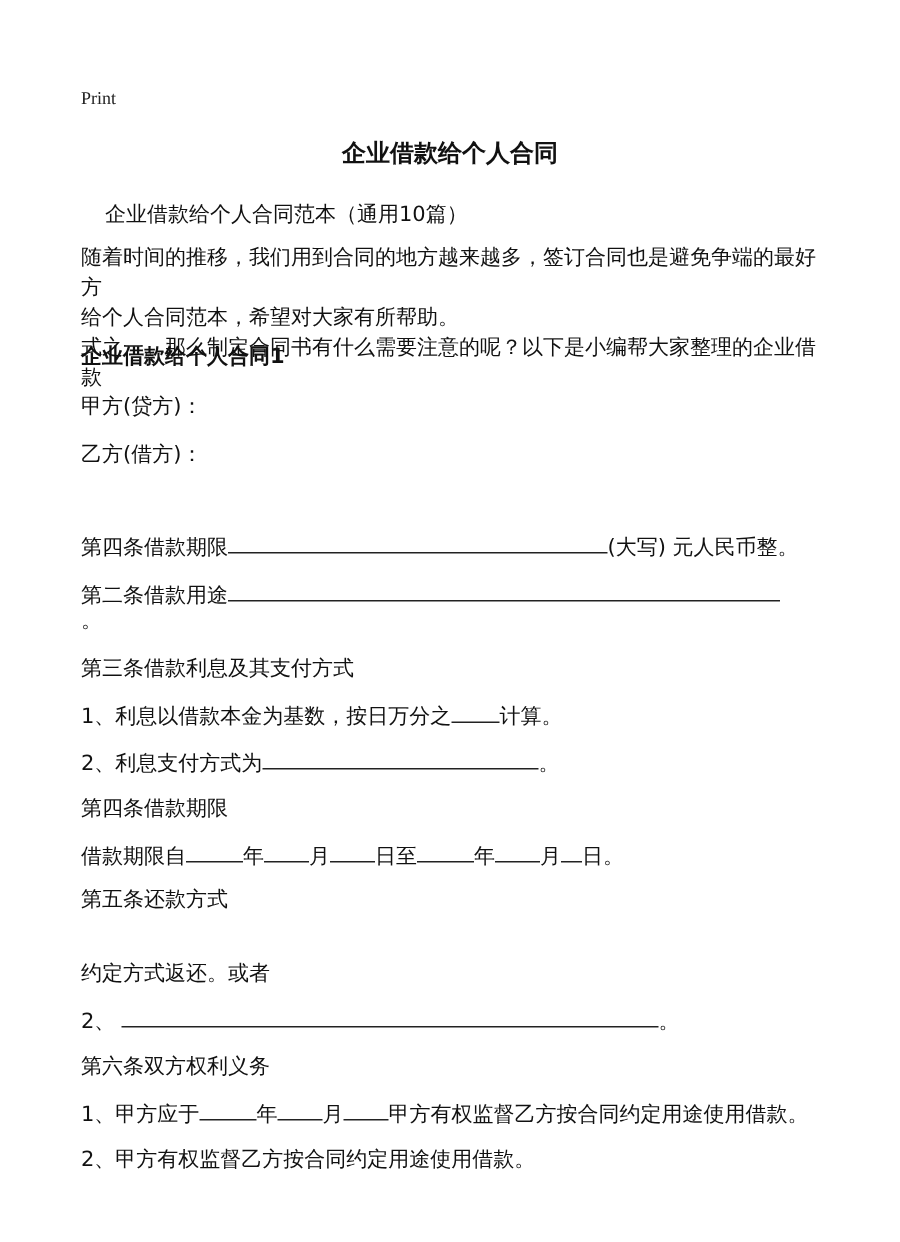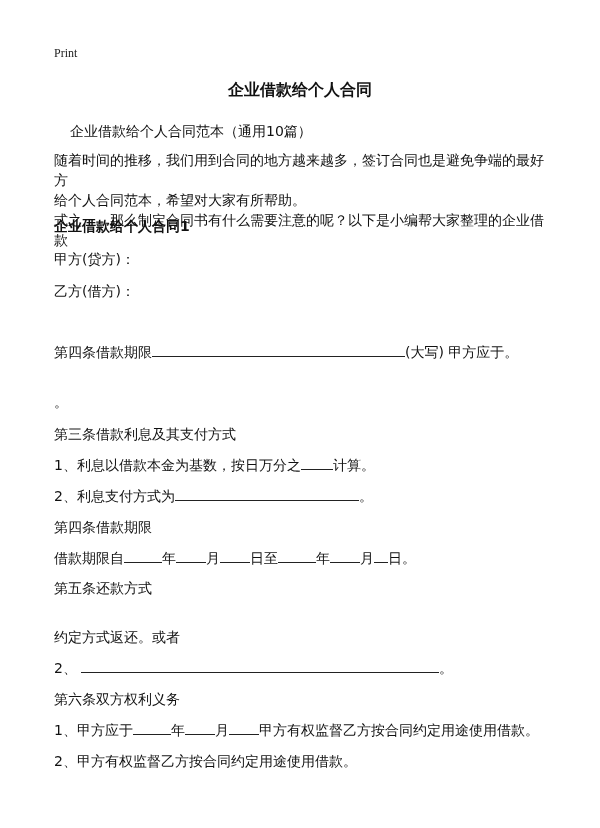--- a/index.html
+++ b/index.html
@@ -1,20 +1,20 @@
 <!DOCTYPE html>
 <html><head>
 <meta charset="utf-8">
 <style>
   html, body { margin: 0; padding: 0; background: #ffffff; }
   body {
     width: 600px; height: 828px; overflow: hidden; position: relative;
     font-family: "DejaVu Sans", sans-serif; color: #111;
   }
-  .page { position: absolute; left: 0; top: 0; width: 600px; height: 800px; }
+  .page { position: absolute; left: 0; top: 12px; width: 600px; height: 800px; }
   .line { position: absolute; left: 54px; font-size: 14px; line-height: 20px; white-space: nowrap; }
   .print { position: absolute; left: 54px; top: 46px; font-family: "Liberation Serif", serif; font-size: 12px; color: #222; }
   .title { position: absolute; left: 0; width: 600px; text-align: center; top: 80px; font-size: 16px; font-weight: bold; font-family: Liberation Serif, serif; }
   .para { position: absolute; left: 54px; width: 500px; font-size: 14px; line-height: 20px; }
   .bold { font-weight: bold; }
   .blank { display: inline-block; border-bottom: 1px solid #222; height: 14px; vertical-align: baseline; }
 </style>
 </head>
 <body>
 
@@ -30,23 +30,26 @@
     <div>给个人合同范本，希望对大家有所帮助。</div>
     <div>式之一。那么制定合同书有什么需要注意的呢？以下是小编帮大家整理的企业借款</div>
   </div>
 
   <div class="line bold" style="top:216px;">企业借款给个人合同1</div>
 
   <div class="line" style="top:249px;">甲方(贷方)：</div>
   <div class="line" style="top:281px;">乙方(借方)：</div>
 
   <div class="line" style="top:342px;">
-    <span>第四条借款期限</span><span class="blank" style="width:253px;"></span><span>(大写) 甲方应于。</span>
+    <span>第四条借款期限</span><span class="blank" style="width:253px;"></span><span>(大写) 元人民币整。</span>
   </div>
 
+  <div class="line" style="top:374px;">
+    <span>第二条借款用途</span><span class="blank" style="width:368px;"></span>
+  </div>
   <div class="line" style="top:392px;">。</div>
 
   <div class="line" style="top:424px;">第三条借款利息及其支付方式</div>
   <div class="line" style="top:455px;">
     <span>1、利息以借款本金为基数，按日万分之</span><span class="blank" style="width:32px;"></span><span>计算。</span>
   </div>
   <div class="line" style="top:486px;">
     <span>2、利息支付方式为</span><span class="blank" style="width:184px;"></span><span>。</span>
   </div>
 

